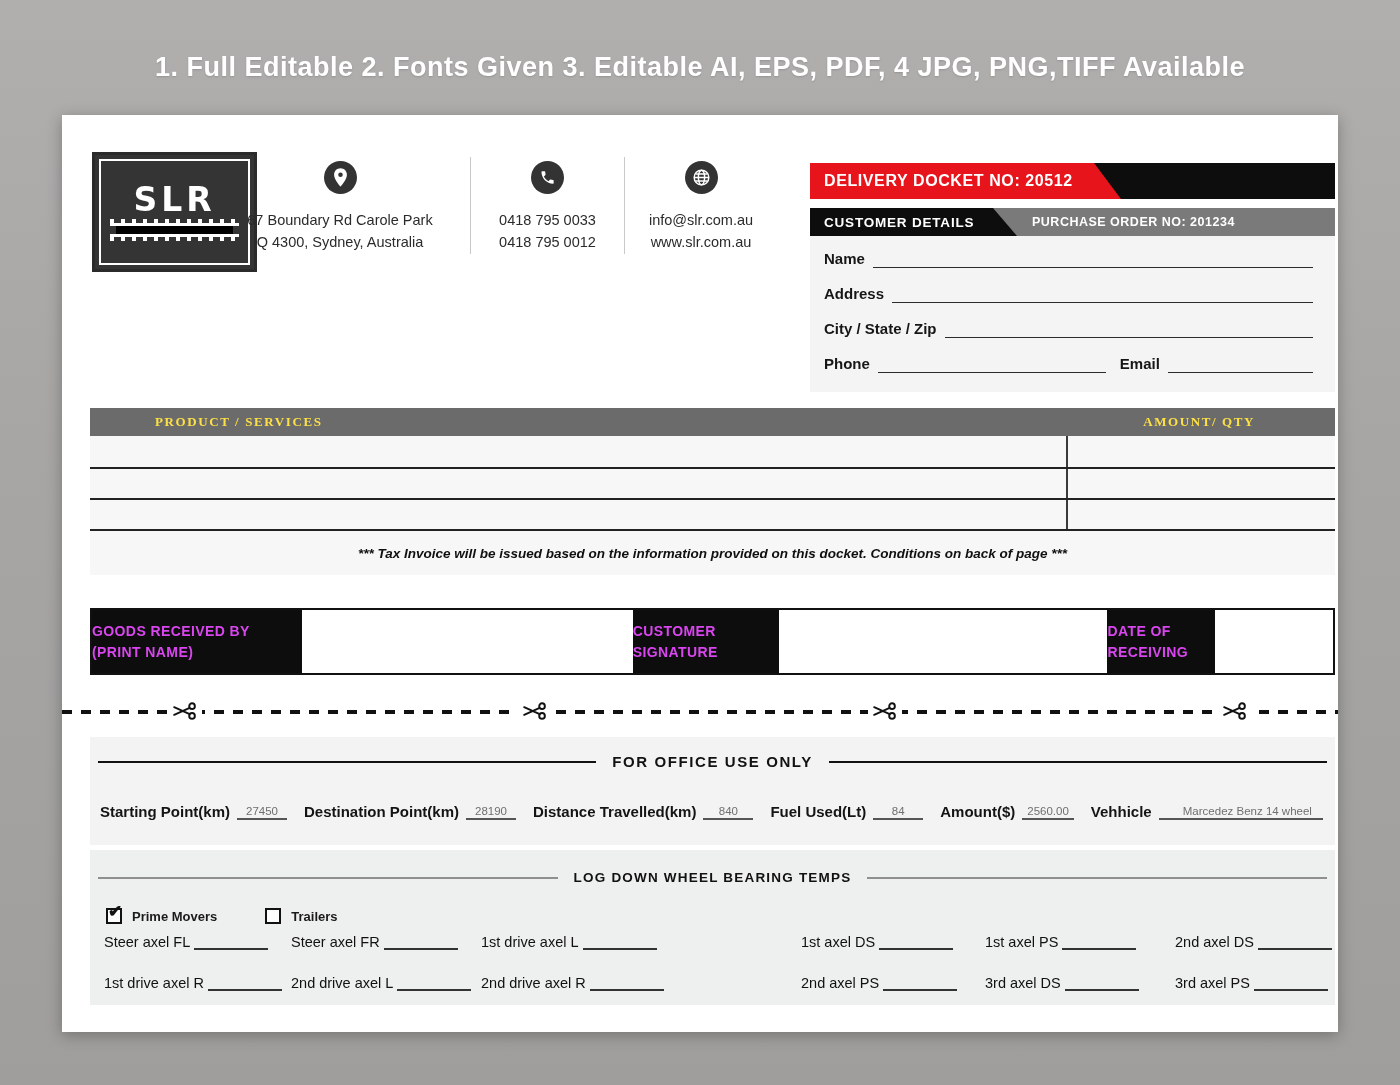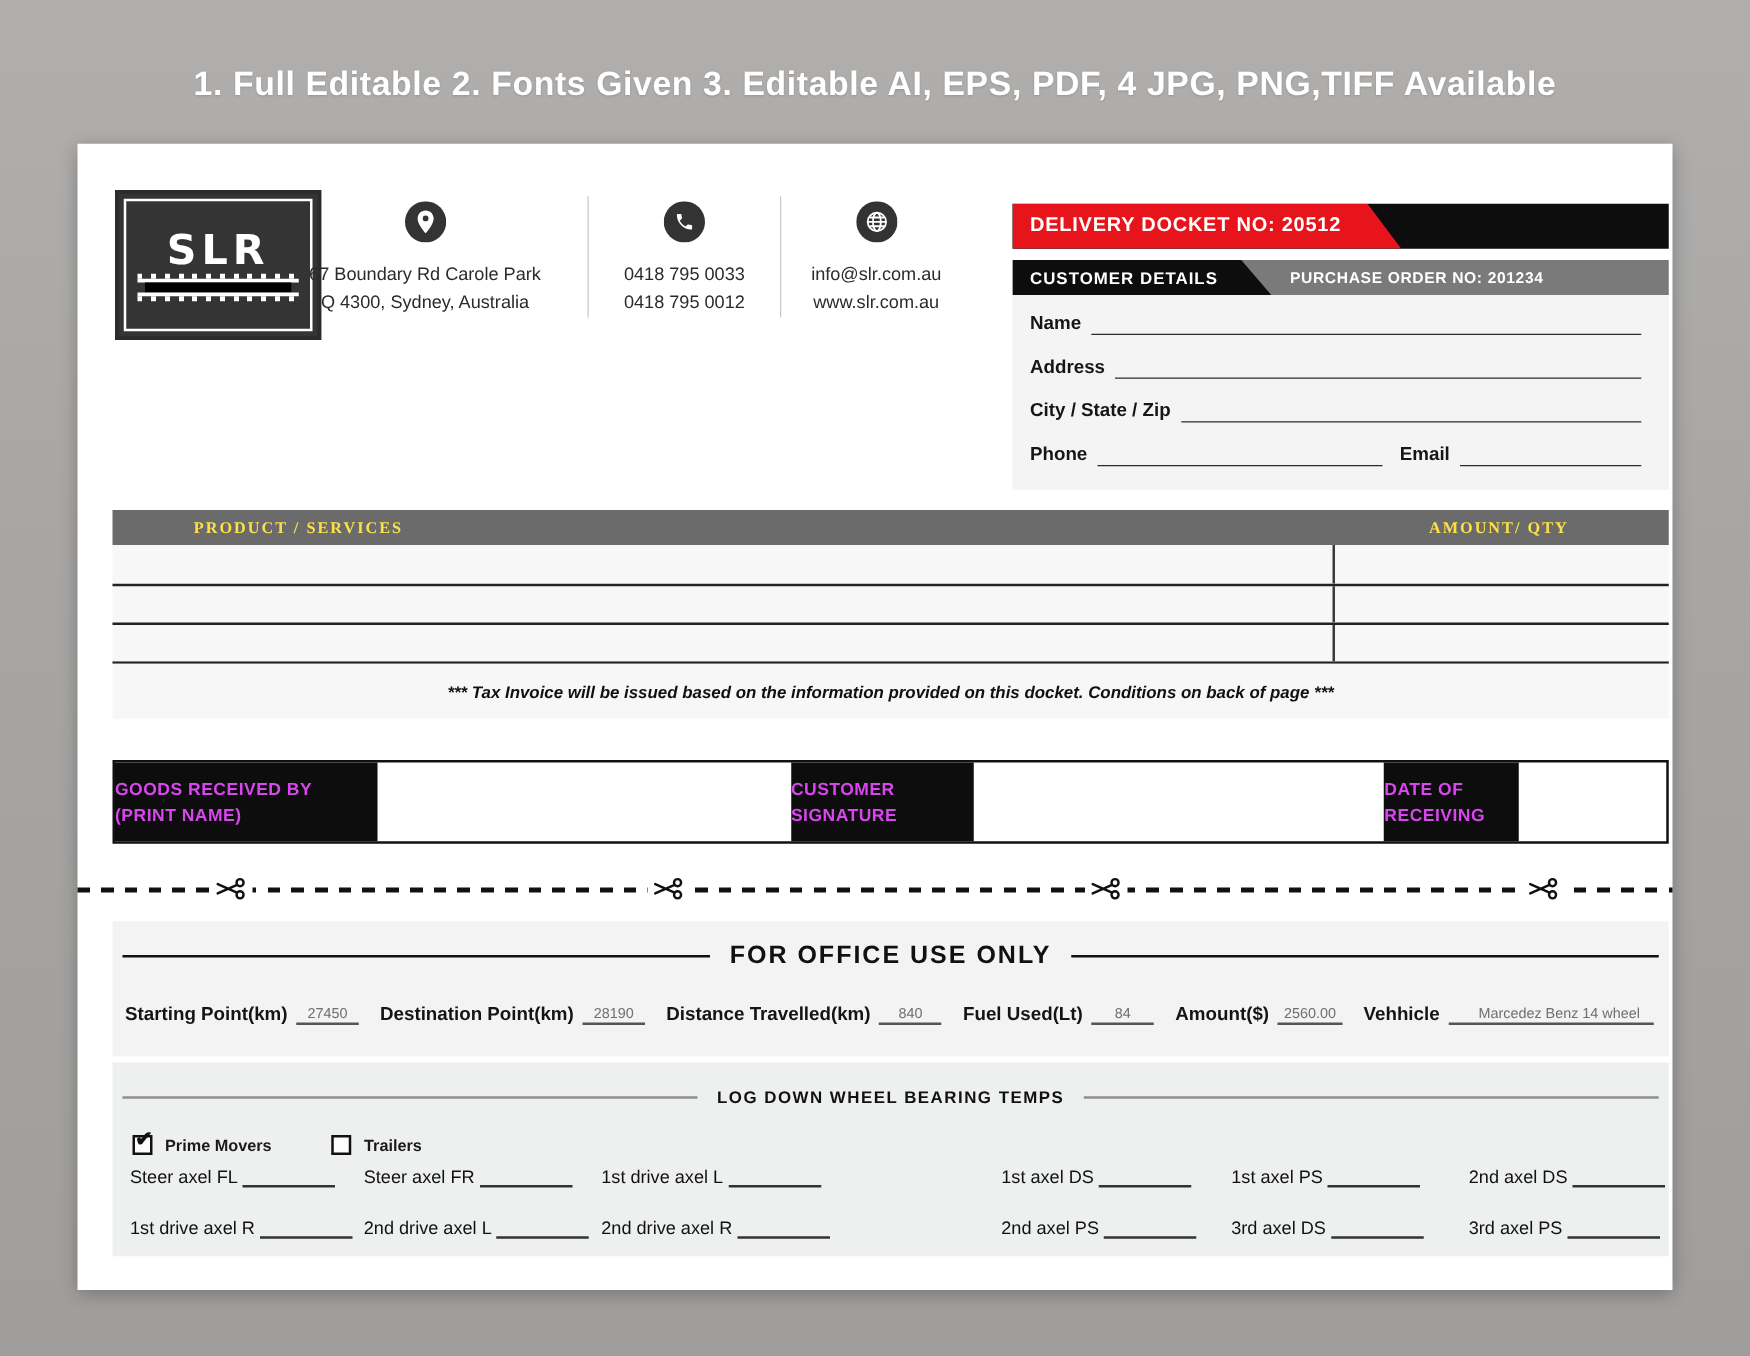--- a/index.html
+++ b/index.html
@@ -120,21 +120,21 @@
     position:absolute; top:-10px; width:34px; height:22px; background:#fff; padding:2px 4px;
   }
   .scissor svg { width:100%; height:100%; display:block; }
   .s1{left:106px;} .s2{left:456px;} .s3{left:806px;} .s4{left:1156px;}
 
   
   .office { position:absolute; left:28px; top:622px; width:1245px; height:108px; background:#f3f3f3; }
   .sec-title { position:absolute; left:8px; right:8px; display:flex; align-items:center; gap:16px; }
   .sec-title .rule { flex:1; height:2px; background:#111; }
   .office .sec-title { top:16px; }
-  .office-title-text { font-weight:700; font-size:20px; letter-spacing:1.6px; color:#111; white-space:nowrap; }
+  .office-title-text { font-weight:700; font-size:15px; letter-spacing:1.6px; color:#111; white-space:nowrap; }
   .office-fields { position:absolute; left:10px; right:12px; top:66px; display:flex; align-items:flex-end; gap:17px; }
   .of { display:flex; align-items:flex-end; }
   .of.last { flex:1; }
   .of-label { font-weight:600; font-size:15px; color:#141414; white-space:nowrap; }
   .of-line {
     border-bottom:2px solid #555; margin-left:7px; text-align:center;
     font-size:11.5px; color:#6f6f6f; padding:0 5px 1px; min-width:50px; white-space:nowrap;
   }
   .of.last .of-line { flex:1; text-align:center; padding-left:18px; }
 

